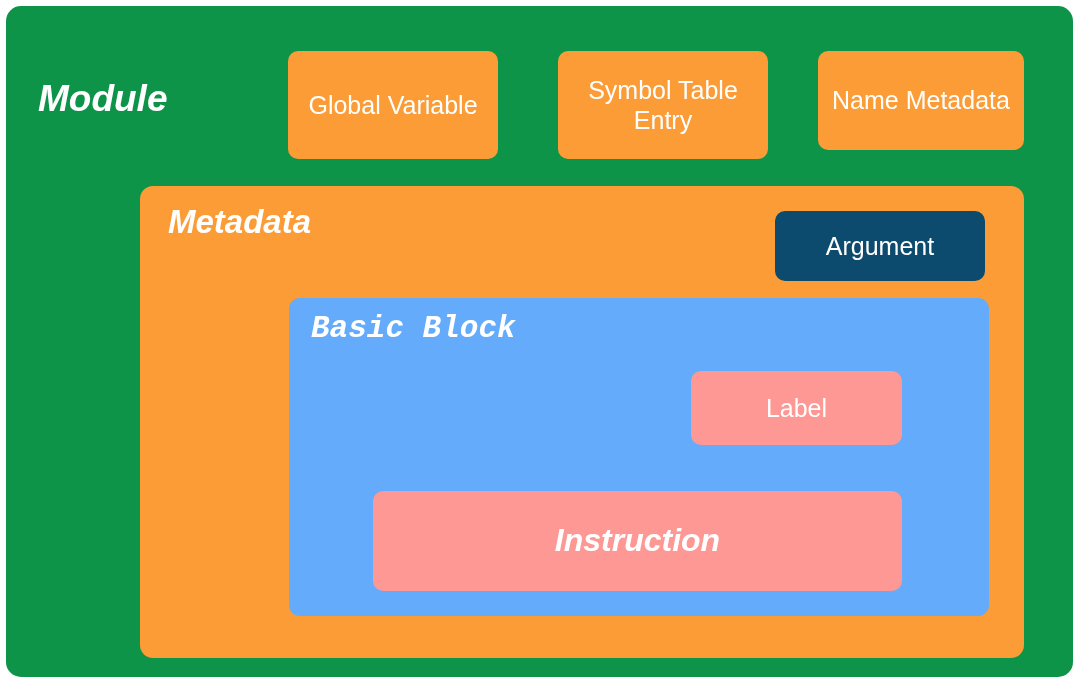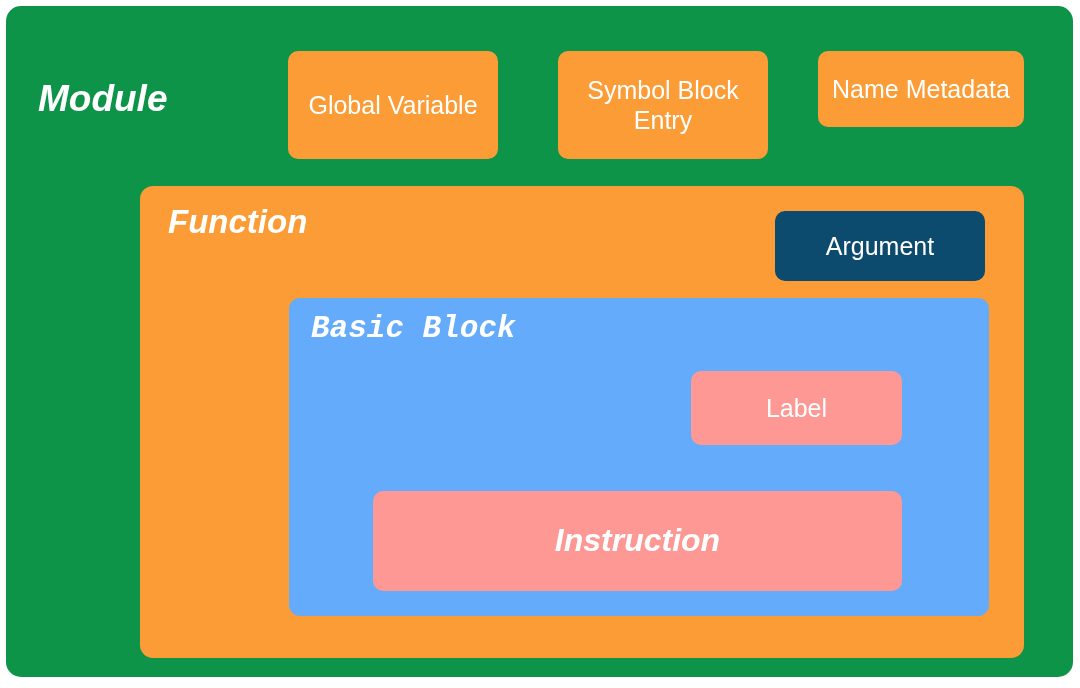--- a/index.html
+++ b/index.html
@@ -98,21 +98,21 @@
   
   .global-variable {
     left: 282px; top: 45px; width: 210px; height: 108px;
     font-size: 25px;
   }
   .symbol-table-entry {
     left: 552px; top: 45px; width: 210px; height: 108px;
     font-size: 25px;
   }
   .name-metadata {
-    left: 812px; top: 45px; width: 206px; height: 76px;
+    left: 812px; top: 45px; width: 206px; height: 99px;
     font-size: 25px;
   }
 
   
   .argument {
     left: 769px; top: 205px; width: 210px; height: 70px;
     font-size: 25px;
   }
 
   
@@ -136,29 +136,29 @@
 
   <div class="box module">
 
     <div class="container-title">Module</div>
 
     <div class="leaf leaf-orange global-variable">
       <span>Global Variable</span>
     </div>
 
     <div class="leaf leaf-orange symbol-table-entry">
-      <span>Symbol Block Entry</span>
+      <span>Symbol Table Entry</span>
     </div>
 
     <div class="leaf leaf-orange name-metadata">
       <span>Name Metadata</span>
     </div>
 
     <div class="box function">
-      <div class="container-title">Function</div>
+      <div class="container-title">Metadata</div>
     </div>
 
     <div class="leaf leaf-blue argument">
       <span>Argument</span>
     </div>
 
     <div class="box basicblock">
       <div class="container-title">Basic Block</div>
     </div>
 

